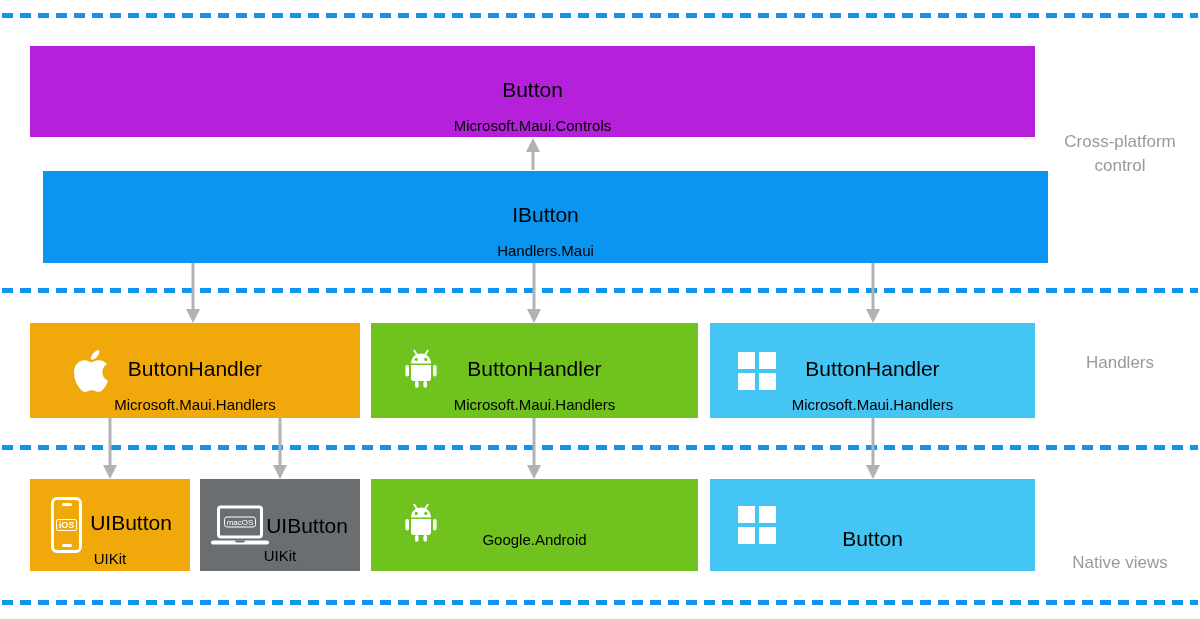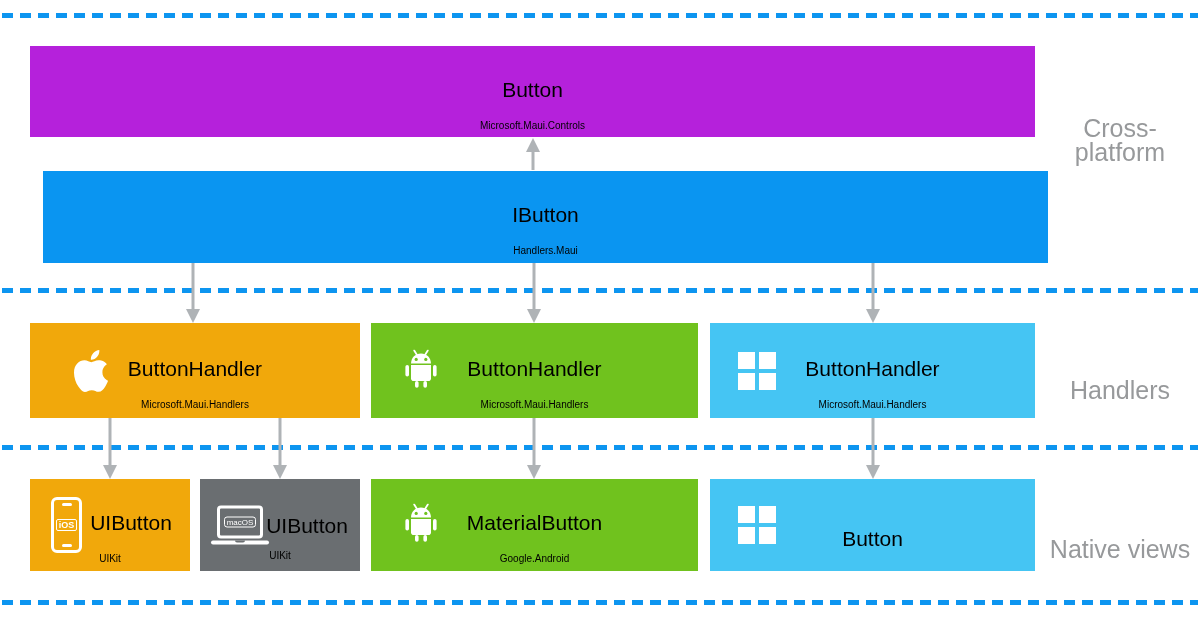--- a/index.html
+++ b/index.html
@@ -8,21 +8,21 @@
 
   
   .divider{position:absolute;left:2px;right:2px;height:5px;
            background:repeating-linear-gradient(90deg,#0d95f0 0 11px,transparent 11px 18px);}
   .divider.d1{top:13px;} .divider.d2{top:288px;} .divider.d3{top:445px;} .divider.d4{top:600px;}
 
   
   .box{position:absolute;display:flex;flex-direction:column;align-items:center;
        justify-content:center;gap:15px;color:#000;box-sizing:border-box;padding-top:28px;}
   .box .title{font-size:21px;line-height:24px;white-space:nowrap;}
-  .box .ns{font-size:10px;line-height:17px;white-space:nowrap;}
+  .box .ns{font-size:15px;line-height:17px;white-space:nowrap;}
 
   .box-button {left:30px;top:46px;width:1005px;height:91px;background:#b521db;}
   .box-ibutton{left:43px;top:171px;width:1005px;height:92px;background:#0a95f1;}
 
   .box-handler-apple  {left:30px; top:323px;width:330px;height:95px;background:#f1a80b;}
   .box-handler-android{left:371px;top:323px;width:327px;height:95px;background:#70c21e;}
   .box-handler-windows{left:710px;top:323px;width:325px;height:95px;background:#45c5f3;}
 
   .box-native-ios    {left:30px; top:479px;width:160px;height:92px;background:#f1a80b;}
   .box-native-macos  {left:200px;top:479px;width:160px;height:92px;background:#6a6e71;gap:9px;}
@@ -56,23 +56,23 @@
                display:flex;flex-direction:column;align-items:center;}
   .laptop-screen{width:46px;height:33px;border:3px solid #fff;border-radius:4px;
                  box-sizing:border-box;display:flex;align-items:center;justify-content:center;}
   .laptop-badge{font-size:8px;color:#fff;border:1px solid #fff;border-radius:3px;padding:0 2px;}
   .laptop-base{position:relative;width:58px;height:4px;background:#fff;border-radius:2px;margin-top:2px;}
   .laptop-base::after{content:"";position:absolute;left:50%;top:0;transform:translateX(-50%);
                       width:10px;height:2px;background:#6a6e71;border-radius:0 0 2px 2px;}
 
   
   .side-label{position:absolute;left:1040px;width:160px;text-align:center;
-              color:#97999b;font-size:25px;line-height:24px;}
+              color:#97999b;font-size:17px;line-height:24px;margin-top:14px;}
   .sl-cross {top:116px;}
-  .sl-handlers{top:378px;}
+  .sl-handlers{top:337px;}
   .sl-native{top:537px;}
   .side-label span{display:block;}
 
   svg.overlay{position:absolute;left:0;top:0;pointer-events:none;}
 </style>
 </head>
 <body>
 
 <div class="canvas">
 
@@ -166,38 +166,38 @@
           <circle cx="38" cy="26" r="4" fill="#70c21e"></circle>
           <circle cx="62" cy="26" r="4" fill="#70c21e"></circle>
           <path d="M25 40 L75 40 L75 73 Q75 80 68 80 L32 80 Q25 80 25 73 Z"></path>
           <rect x="11" y="40" width="9" height="29" rx="4.5"></rect>
           <rect x="80" y="40" width="9" height="29" rx="4.5"></rect>
           <rect x="35" y="80" width="9" height="17" rx="4.5"></rect>
           <rect x="56" y="80" width="9" height="17" rx="4.5"></rect>
         </g>
       </svg>
     </span>
-    <span class="title">MaterialButton</span>
     <span class="ns">Google.Android</span>
   </div>
 
   <div class="box box-native-windows">
     <span class="icon-slot slot-win">
       <span class="win-icon">
           <span></span>
           <span></span>
           <span></span>
           <span></span>
         </span>
     </span>
     <span class="title">Button</span>
   </div>
 
   <div class="side-label sl-cross">
     <span>Cross-platform</span>
+    <span>control</span>
   </div>
   <div class="side-label sl-handlers">Handlers</div>
   <div class="side-label sl-native">Native views</div>
 
   <svg class="overlay" width="1200" height="619" aria-hidden="true">
     <g stroke="#afb3b6" stroke-width="3" fill="#afb3b6">
       <g>
         <line x1="533" y1="170" x2="533" y2="152"></line>
         <path d="M526 152 L540 152 L533 138 Z" stroke="none"></path>
       </g>

